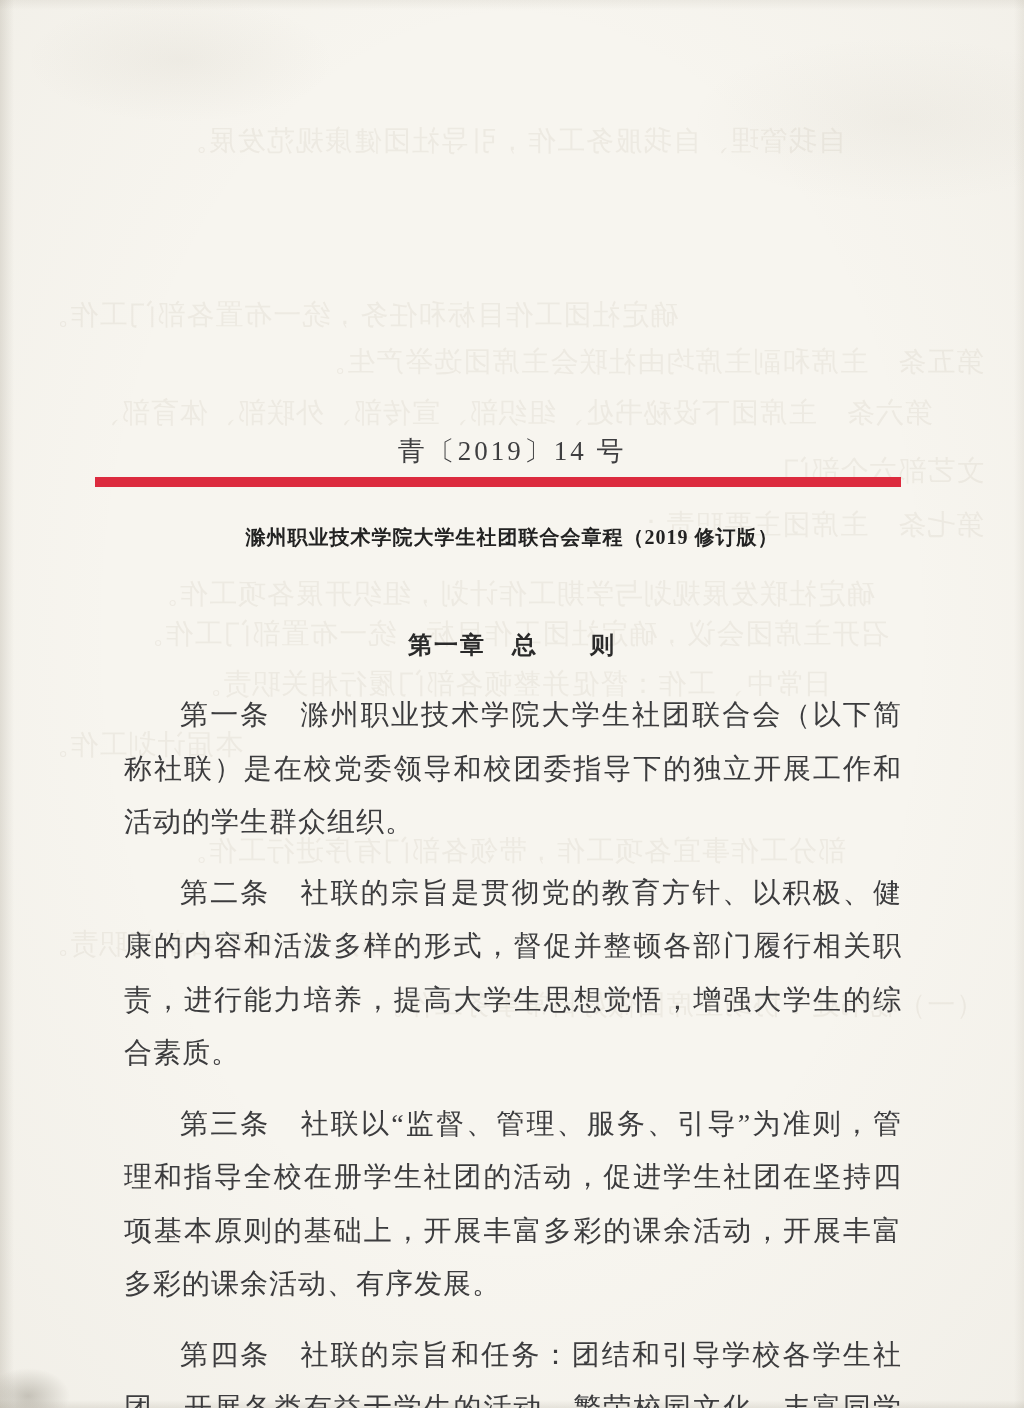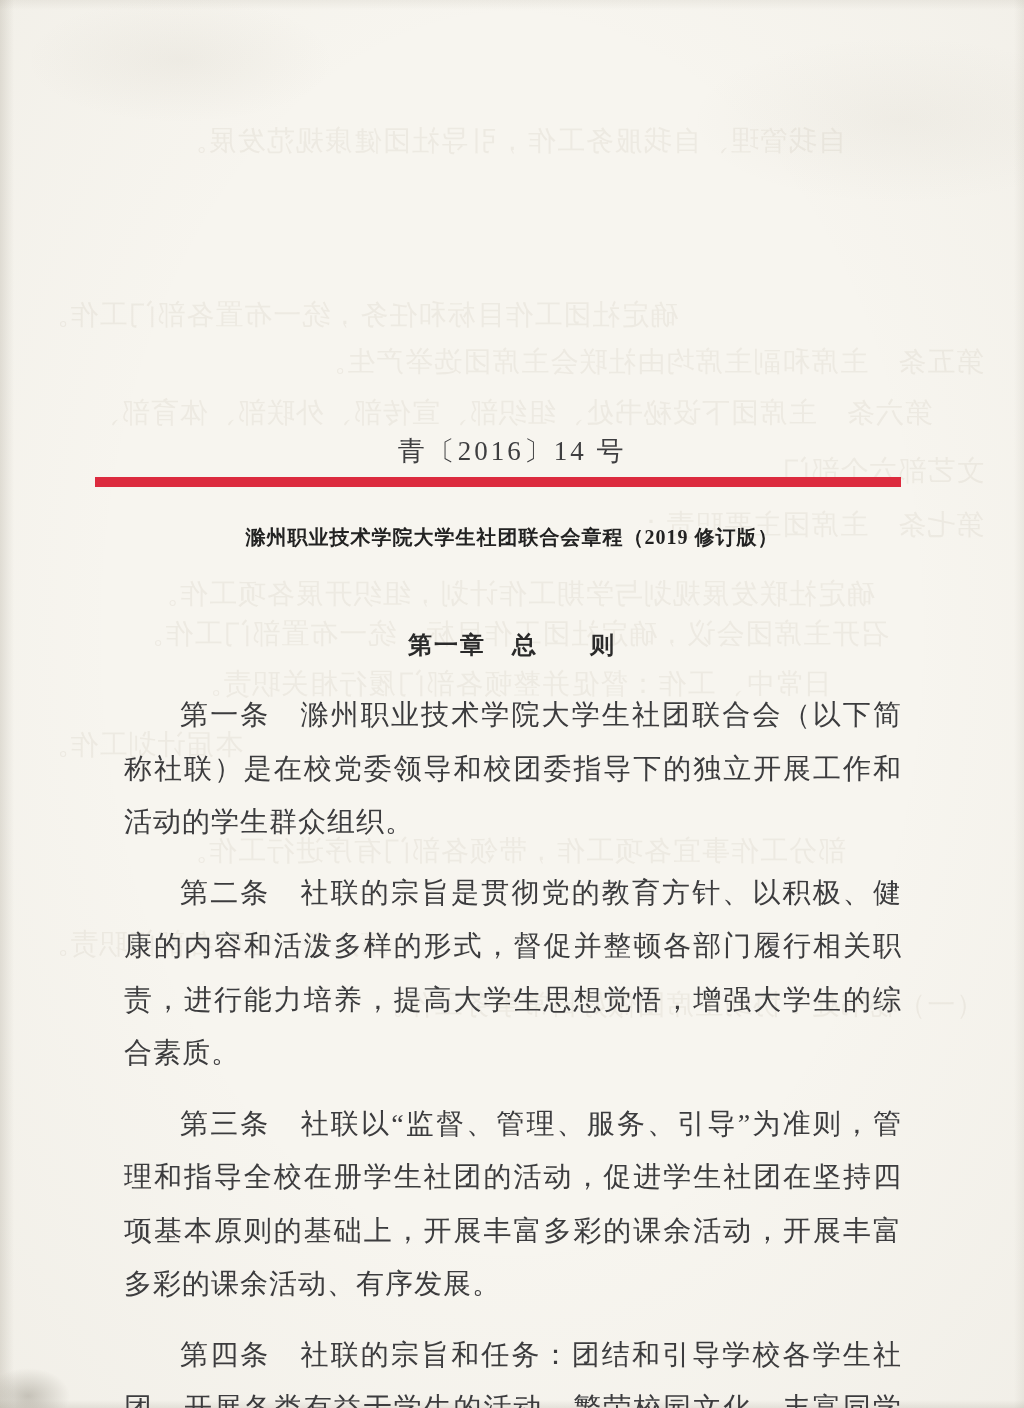--- a/index.html
+++ b/index.html
@@ -93,21 +93,21 @@
     <div class="ghost gr" style="top:726px;">本届计划工作。</div>
     <div class="ghost" style="top:832px;">部分工作事宜各项工作，带领各部门有序进行工作。</div>
     <div class="ghost gr" style="top:925px;">第八条　社联各部门职责。</div>
     <div class="ghost gl" style="top:986px;">（一）秘书处：协助主席团做好日常事务工作。</div>
   </div>
 
   <div class="masthead">
     
   </div>
 
-  <div class="doc-number">青〔2016〕14 号</div>
+  <div class="doc-number">青〔2019〕14 号</div>
 
   <div class="red-rule"></div>
 
   <div class="doc-title">滁州职业技术学院大学生社团联合会章程（2019 修订版）</div>
 
   <div class="chapter">第一章　总　　则</div>
 
   <div class="body-text">
     <p>第一条　滁州职业技术学院大学生社团联合会（以下简称社联）是在校党委领导和校团委指导下的独立开展工作和活动的学生群众组织。</p>
     <p>第二条　社联的宗旨是贯彻党的教育方针、以积极、健康的内容和活泼多样的形式，督促并整顿各部门履行相关职责，进行能力培养，提高大学生思想觉悟，增强大学生的综合素质。</p>

